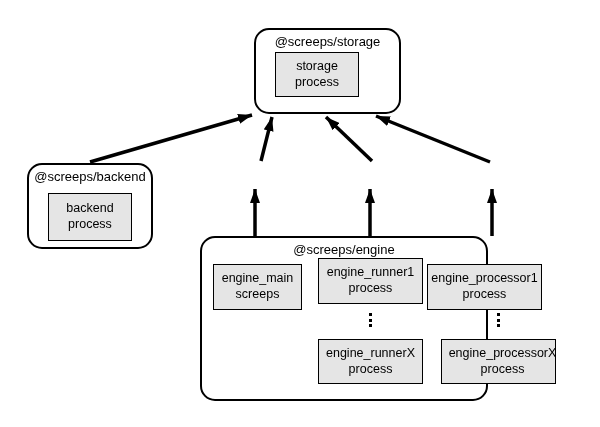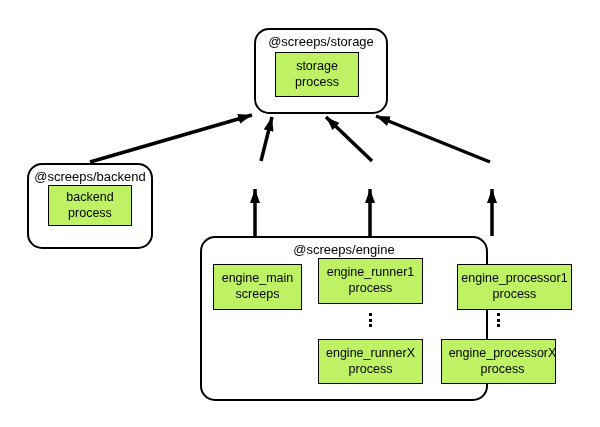--- a/index.html
+++ b/index.html
@@ -10,37 +10,37 @@
   }
   .node{
     position:absolute;background:#ffffff;border:2px solid #000;
     border-radius:15px;box-sizing:border-box;
   }
   .node-label{
     position:absolute;top:5px;left:0;right:0;text-align:center;
     font-size:13px;line-height:1.1;
   }
   .pbox{
-    position:absolute;background:#bef264;border:1.5px solid #000;
+    position:absolute;background:#e5e5e5;border:1.5px solid #000;
     box-sizing:border-box;display:flex;align-items:center;justify-content:center;
     text-align:center;font-size:12.5px;line-height:1.25;white-space:pre-line;
   }
-  #node-storage{left:254px;top:28px;width:134px;height:86px;}
+  #node-storage{left:254px;top:28px;width:147px;height:86px;}
   #storage-process{left:19px;top:22px;width:84px;height:45px;}
   #node-backend{left:27px;top:163px;width:126px;height:86px;}
-  #backend-process{left:19px;top:20px;width:84px;height:41px;}
+  #backend-process{left:19px;top:28px;width:84px;height:48px;}
   #node-driver{
     left:200px;top:162px;width:365px;height:23px;border-radius:12px;
     display:flex;align-items:center;justify-content:center;
   }
   #driver-label{position:static;font-size:13px;text-align:center;width:100%;}
   #node-engine{left:200px;top:236px;width:288px;height:165px;text-decoration:underline;}
   #engine-main-process{left:11px;top:26px;width:89px;height:46px;}
   #engine-runner1-process{left:116px;top:20px;width:105px;height:46px;}
-  #engine-processor1-process{left:255px;top:26px;width:115px;height:46px;}
+  #engine-processor1-process{left:225px;top:26px;width:115px;height:46px;}
   #engine-runnerX-process{left:116px;top:101px;width:105px;height:45px;}
   #engine-processorX-process{left:239px;top:101px;width:115px;height:45px;padding-left:8px;}
   .vdots{
     position:absolute;display:flex;flex-direction:column;gap:2.5px;
     width:3px;align-items:center;
   }
   .vdots i{display:block;width:3px;height:3px;background:#000;}
   #engine-dots-runner{left:167px;top:75px;}
   #engine-dots-processor{left:295px;top:75px;}
   #arrow-layer{

